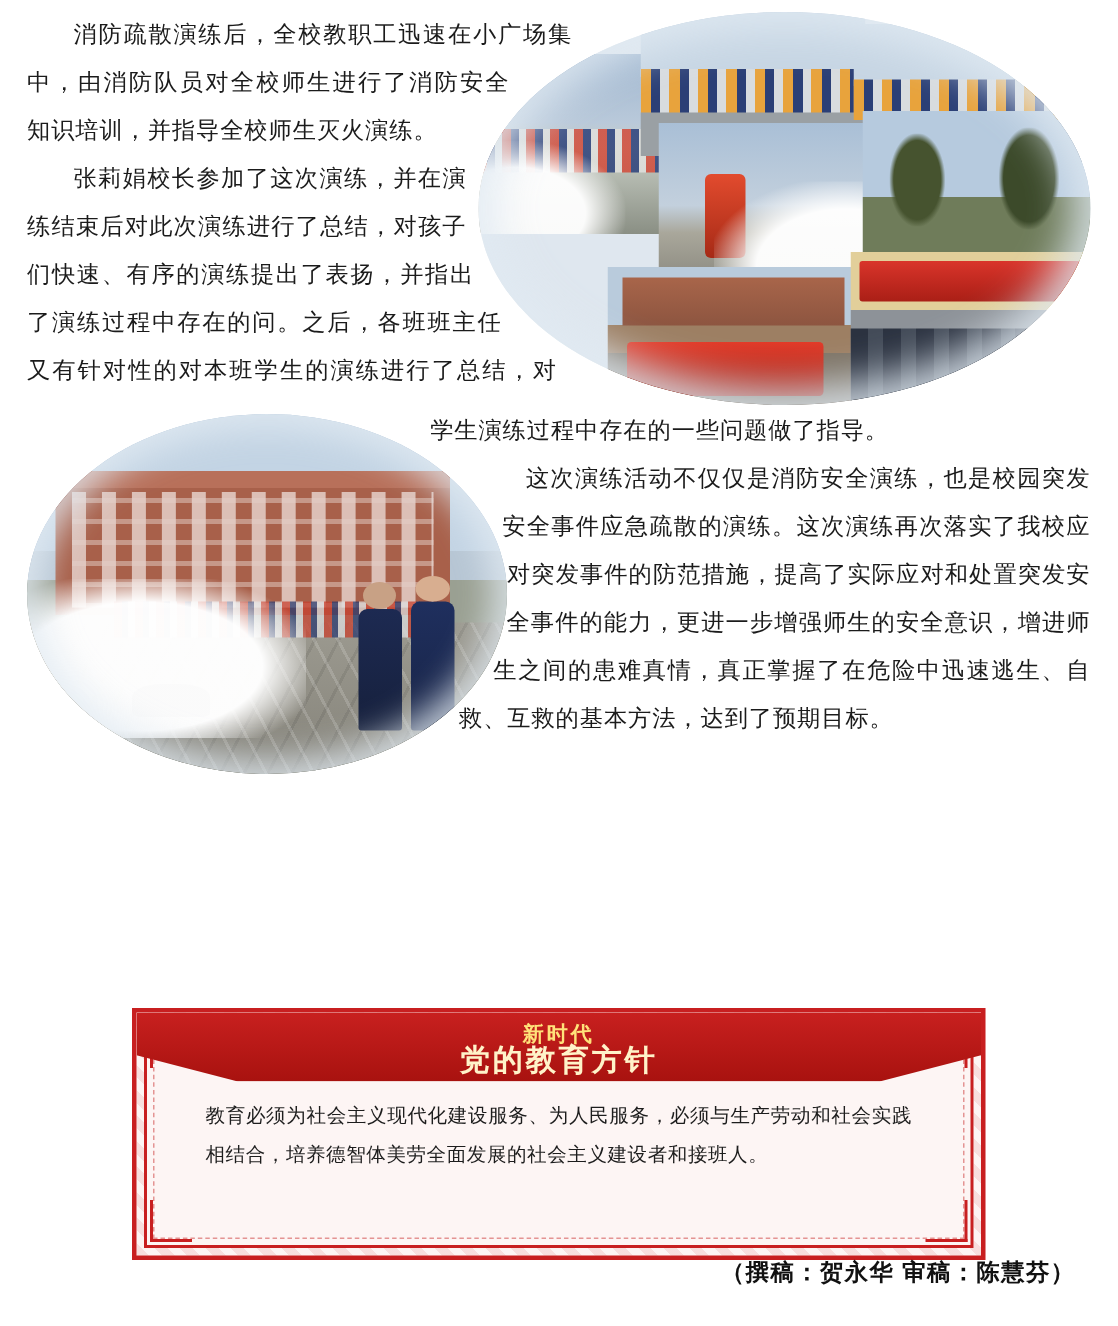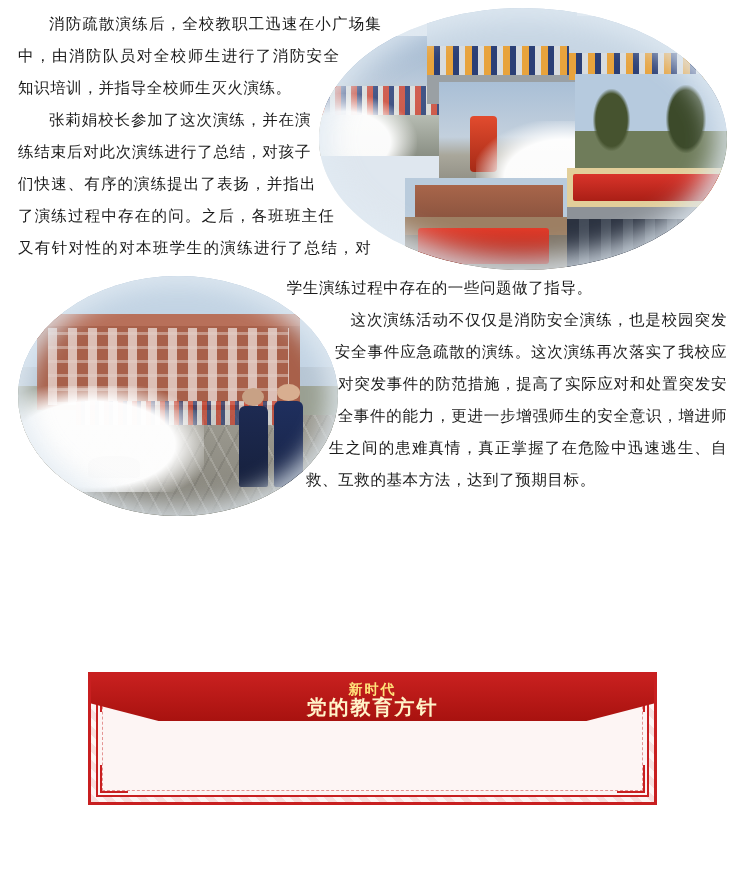--- a/index.html
+++ b/index.html
@@ -223,21 +223,21 @@
     box-shadow: inset 0 0 22px 10px rgba(226,235,243,.8);
     pointer-events:none;
   }
 
   
   .banner-wrap {
     position: absolute;
     left: 88px;
     top: 672px;
     width: 569px;
-    height: 133px;
+    height: 168px;
   }
   .banner {
     position: relative;
     width: 100%;
     height: 100%;
     box-sizing: border-box;
     border: 3px solid #c81f20;
     background:
       repeating-linear-gradient(45deg, rgba(200,31,32,.10) 0 6px, rgba(255,255,255,0) 6px 12px),
       #fdf4f3;
@@ -356,17 +356,19 @@
     <div class="banner">
       <div class="banner-edge"></div>
       <div class="corner c-tl"></div>
       <div class="corner c-tr"></div>
       <div class="corner c-bl"></div>
       <div class="corner c-br"></div>
       <div class="banner-top">
         <div class="banner-title-1">新时代</div>
         <div class="banner-title-2">党的教育方针</div>
       </div>
+      <div class="banner-body">教育必须为社会主义现代化建设服务、为人民服务，必须与生产劳动和社会实践相结合，培养德智体美劳全面发展的社会主义建设者和接班人。</div>
     </div>
   </div>
 
+  <div class="signature">（撰稿：贺永华    审稿：陈慧芬）</div>
 
 </div>
 
 </body></html>

